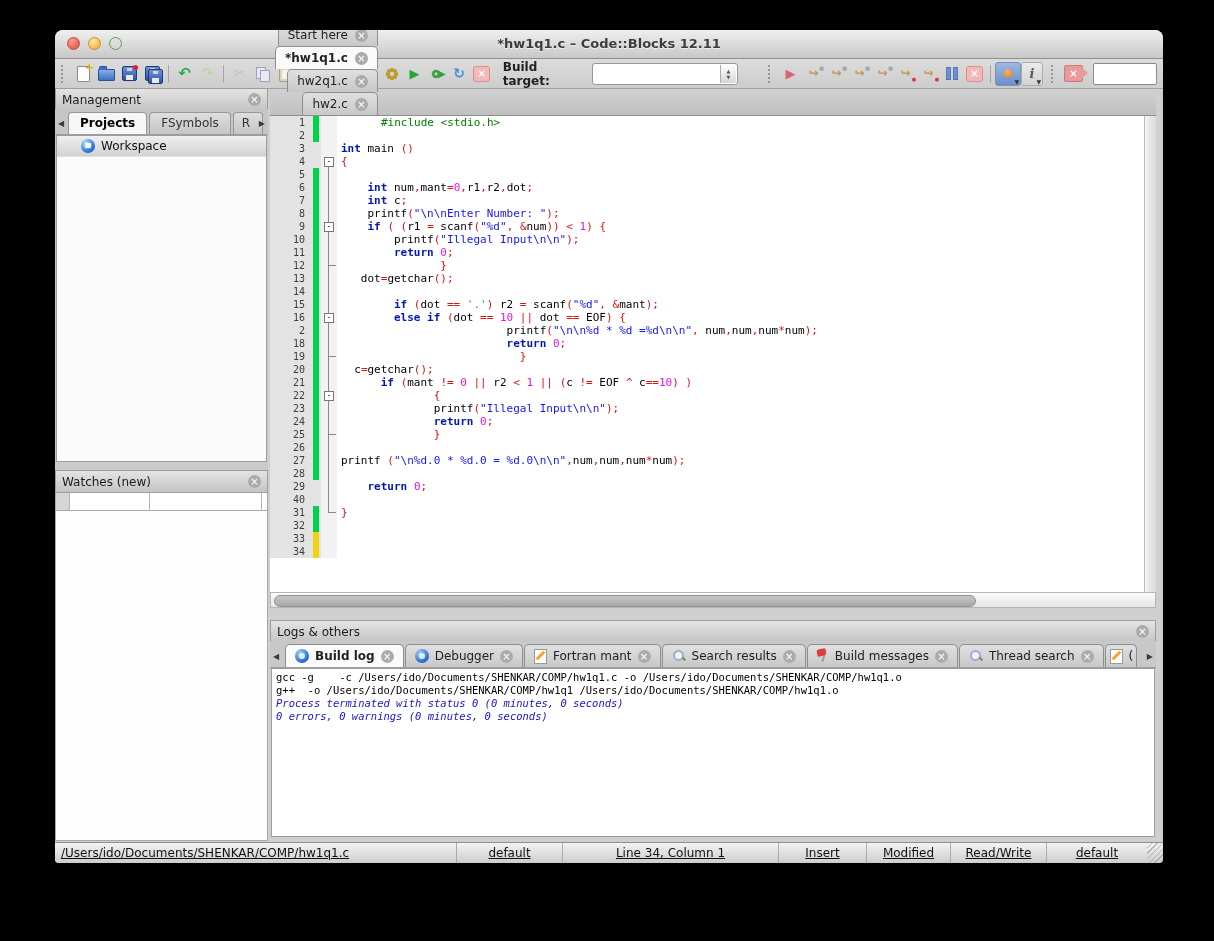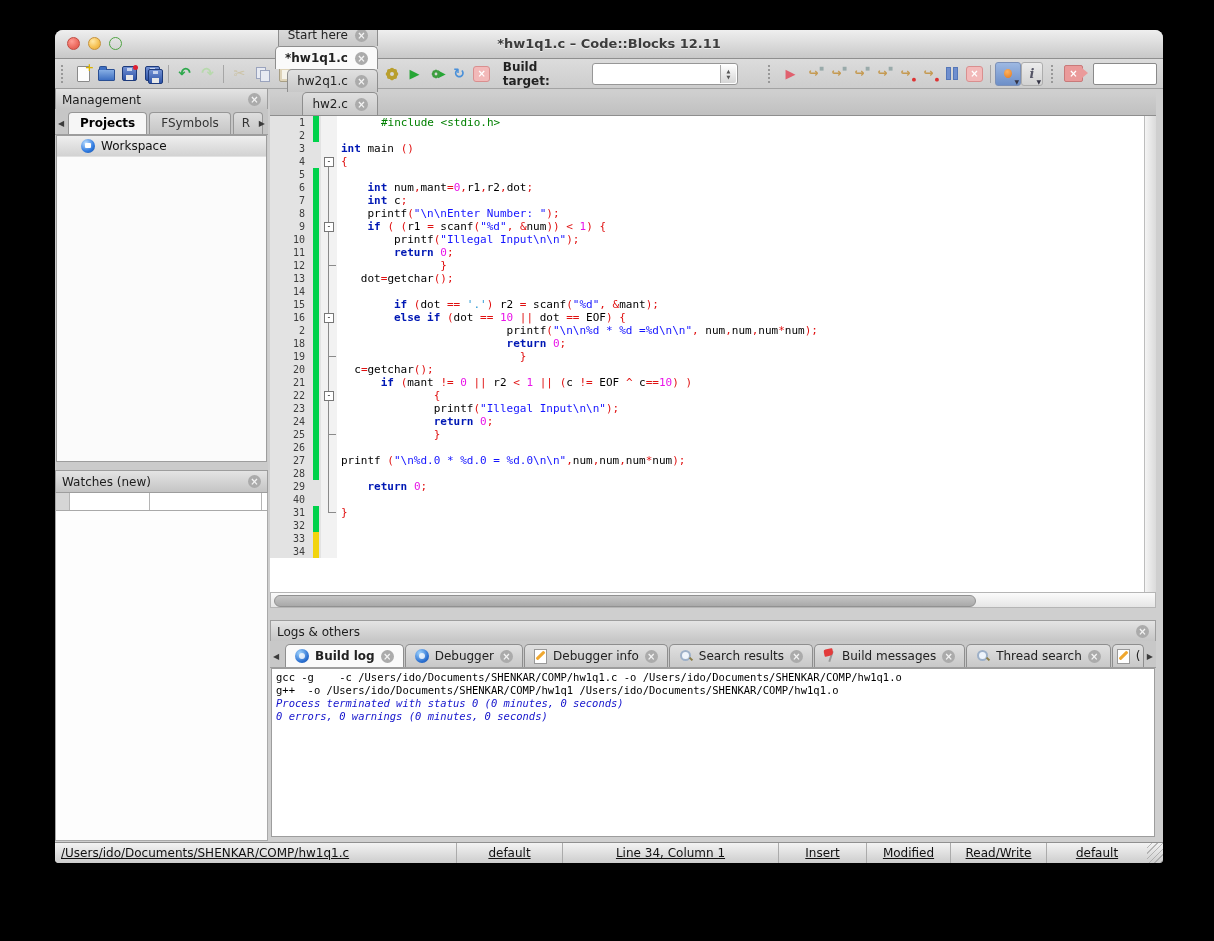--- a/index.html
+++ b/index.html
@@ -717,21 +717,21 @@
               <span>Build log</span>
               <span class="closeball">×</span>
             </span>
             <span class="ltab">
               <span class="ic-gearblue"></span>
               <span>Debugger</span>
               <span class="closeball">×</span>
             </span>
             <span class="ltab">
               <span class="ic-pencil"></span>
-              <span>Debugger info</span>
+              <span>Fortran mant</span>
               <span class="closeball">×</span>
             </span>
             <span class="ltab">
               <span class="ic-magsm"></span>
               <span>Search results</span>
               <span class="closeball">×</span>
             </span>
             <span class="ltab">
               <span class="ic-flag"></span>
               <span>Build messages</span>

